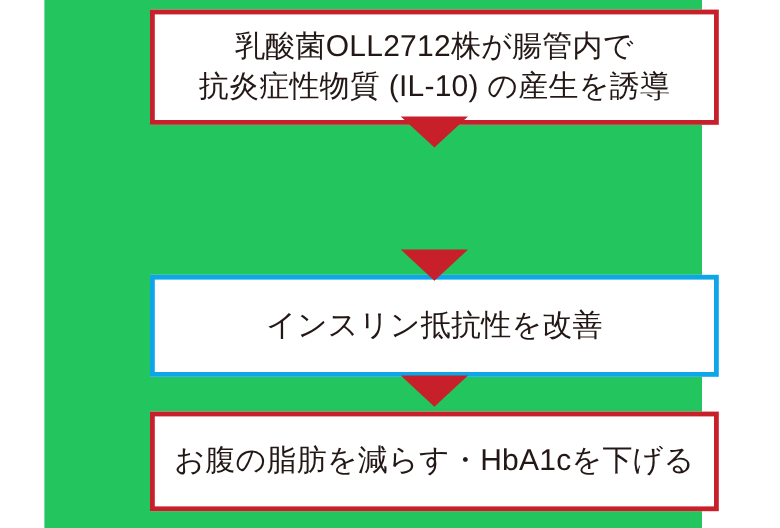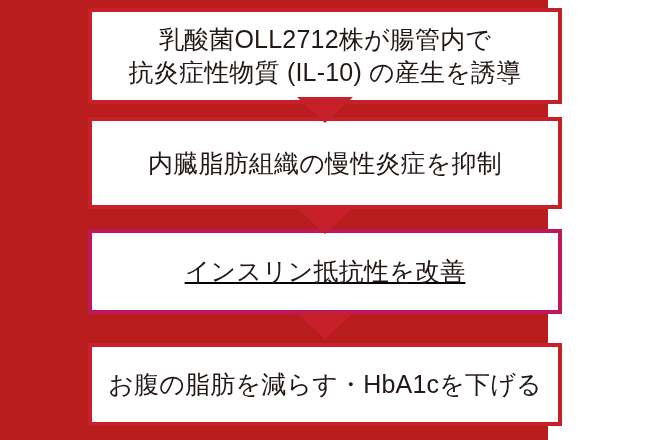--- a/index.html
+++ b/index.html
@@ -11,21 +11,22 @@
     height: 440px;
     background: #ffffff;
     font-family: "Liberation Sans", "DejaVu Sans", sans-serif;
     overflow: hidden;
   }
 
   #flow-root {
     position: relative;
     width: 548px;
     height: 440px;
-    background: #b91c1c;
+    background: #22c55e;
+    margin-left: 37px;
   }
 
   .flow-box {
     position: absolute;
     box-sizing: border-box;
     background: #ffffff;
     display: flex;
     align-items: center;
     justify-content: center;
     text-align: center;
@@ -62,22 +63,21 @@
     border: 4px solid #C8202A;
   }
   #box-2 .flow-box-text { font-size: 25px; }
 
   
   #box-3 {
     left: 88px;
     top: 229px;
     width: 474px;
     height: 85px;
-    border: 4px solid #be185d;
-    text-decoration: underline;
+    border: 4px solid #0ea5e9;
   }
   #box-3 .flow-box-text { font-size: 25px; }
 
   
   #box-4 {
     left: 88px;
     top: 343px;
     width: 474px;
     height: 83px;
     border: 4px solid #C8202A;
@@ -104,23 +104,20 @@
 
 <div id="flow-root">
 
   <div class="flow-box" id="box-1">
     <div class="flow-box-text">乳酸菌OLL2712株が腸管内で
 抗炎症性物質 (IL-10) の産生を誘導</div>
   </div>
 
   <div class="flow-arrow" id="arrow-1"></div>
 
-  <div class="flow-box" id="box-2">
-    <div class="flow-box-text">内臓脂肪組織の慢性炎症を抑制</div>
-  </div>
 
   <div class="flow-arrow" id="arrow-2"></div>
 
   <div class="flow-box" id="box-3">
     <div class="flow-box-text">インスリン抵抗性を改善</div>
   </div>
 
   <div class="flow-arrow" id="arrow-3"></div>
 
   <div class="flow-box" id="box-4">

